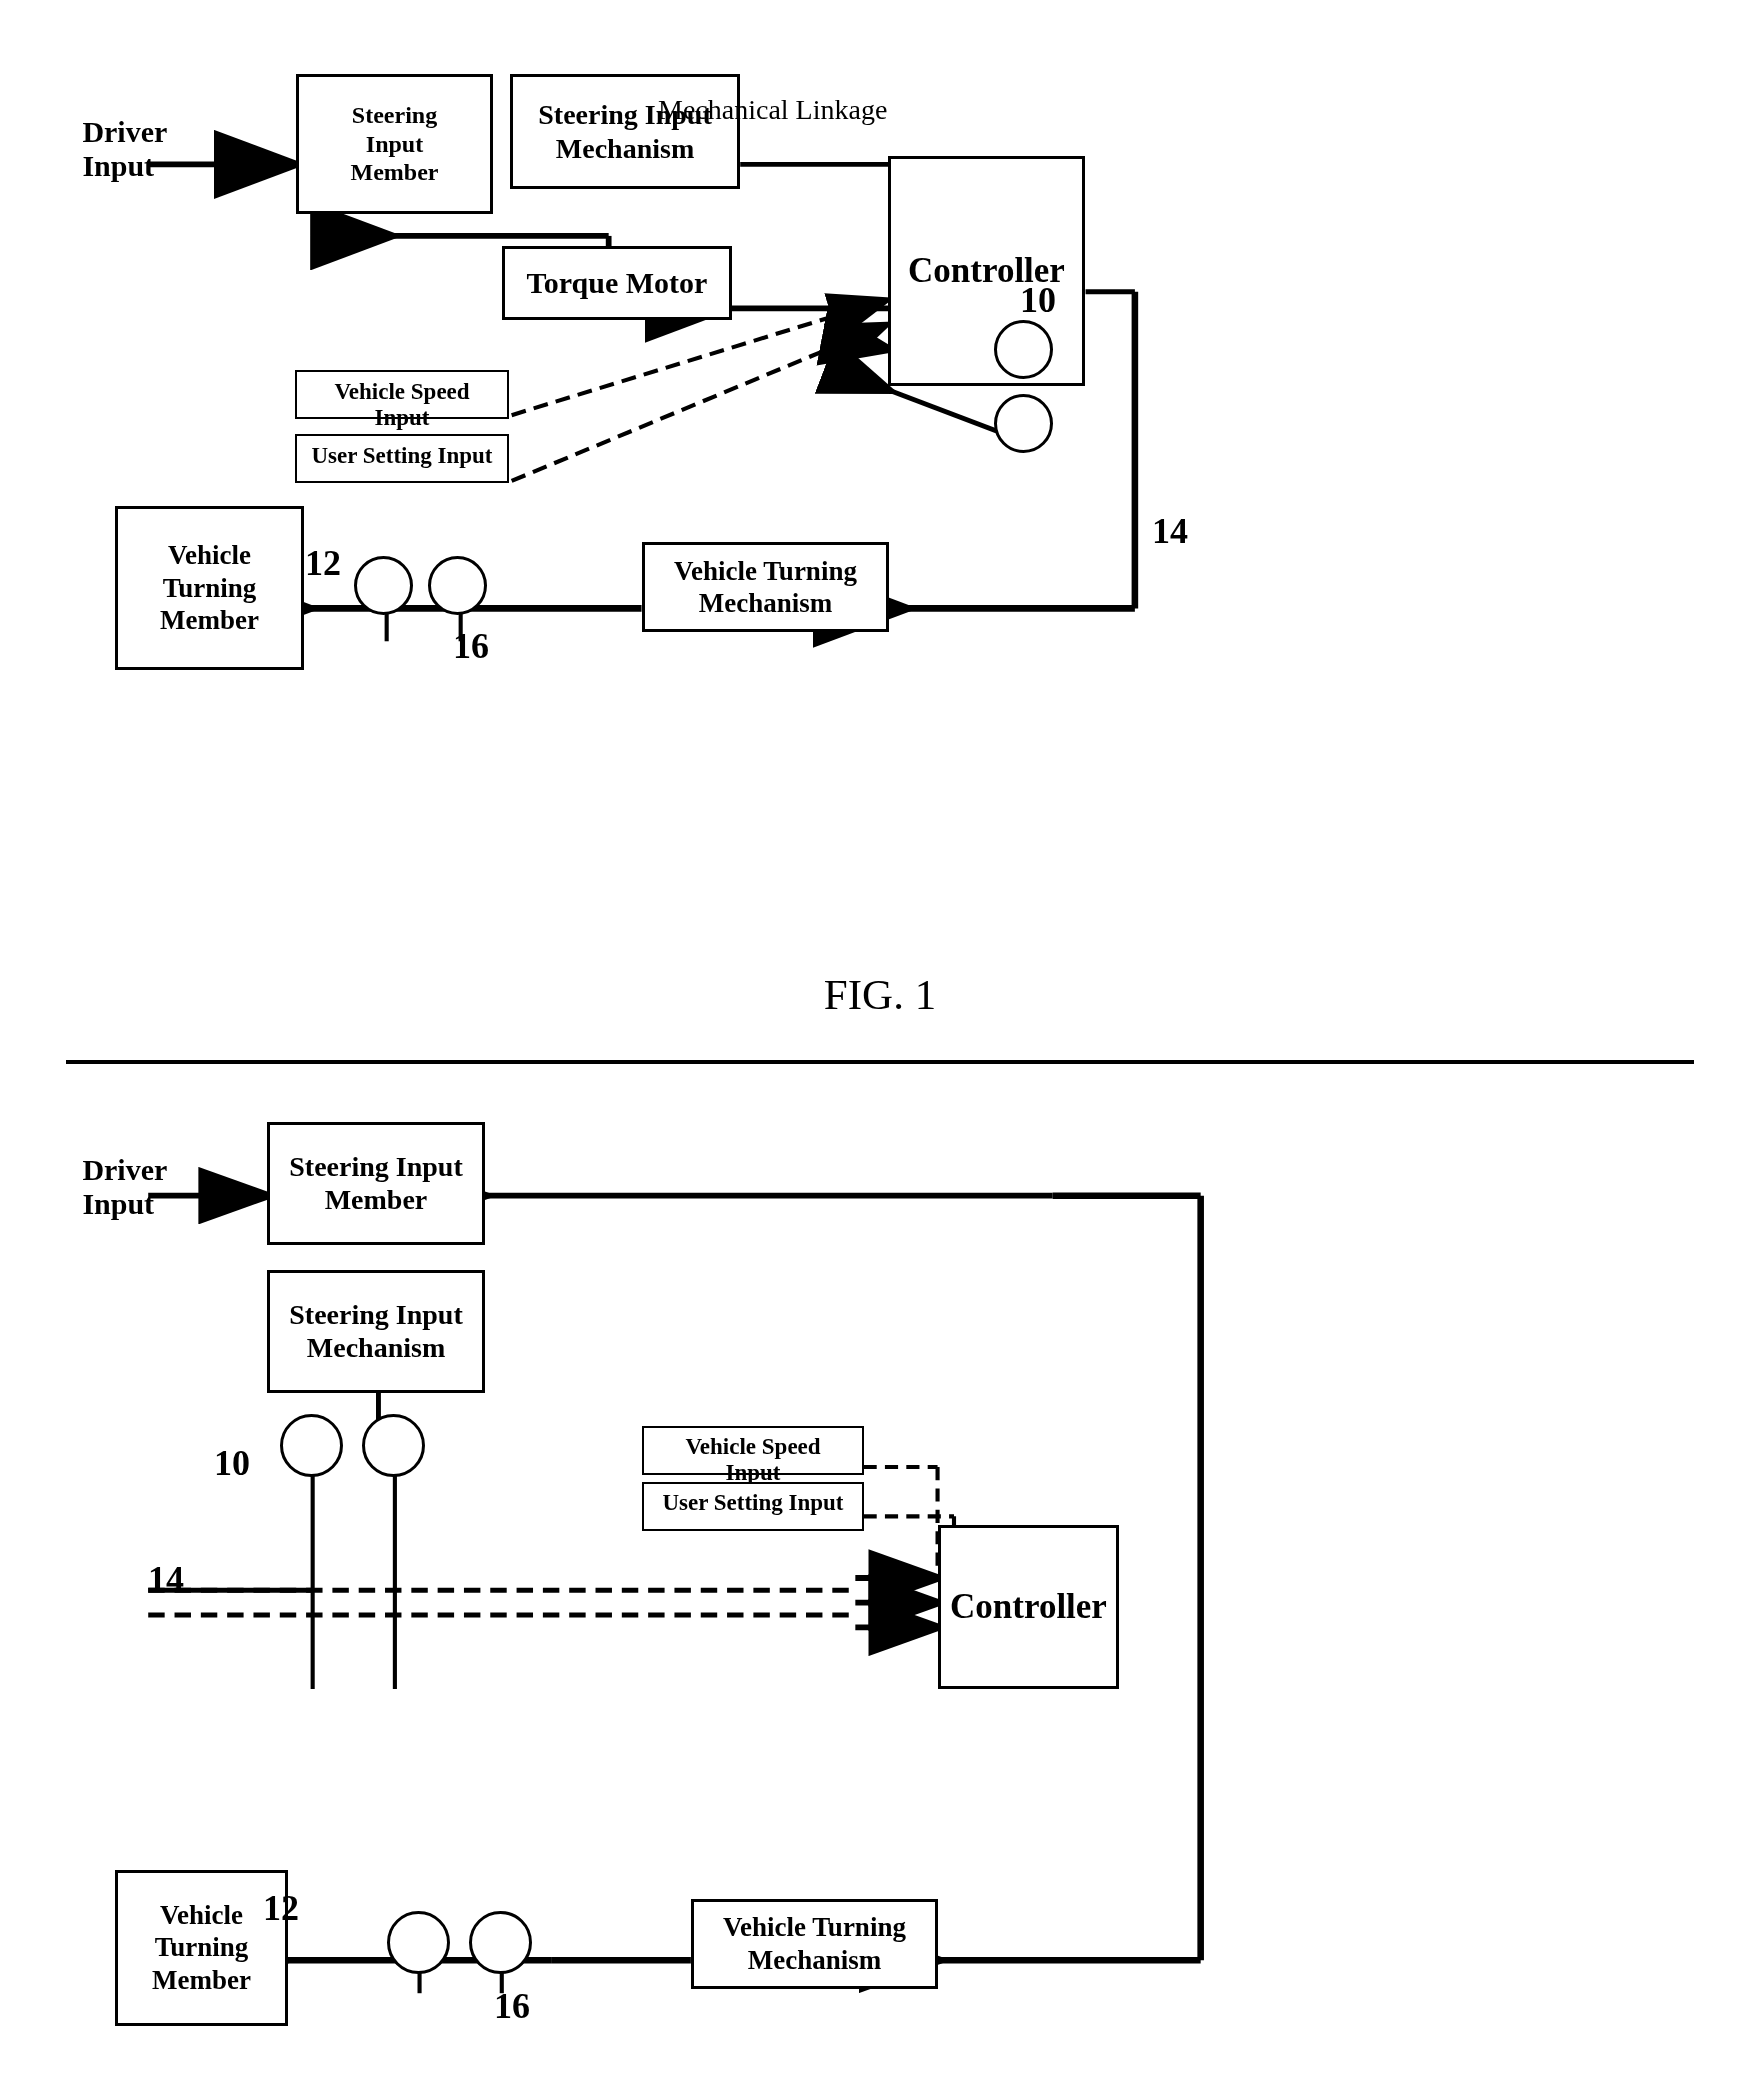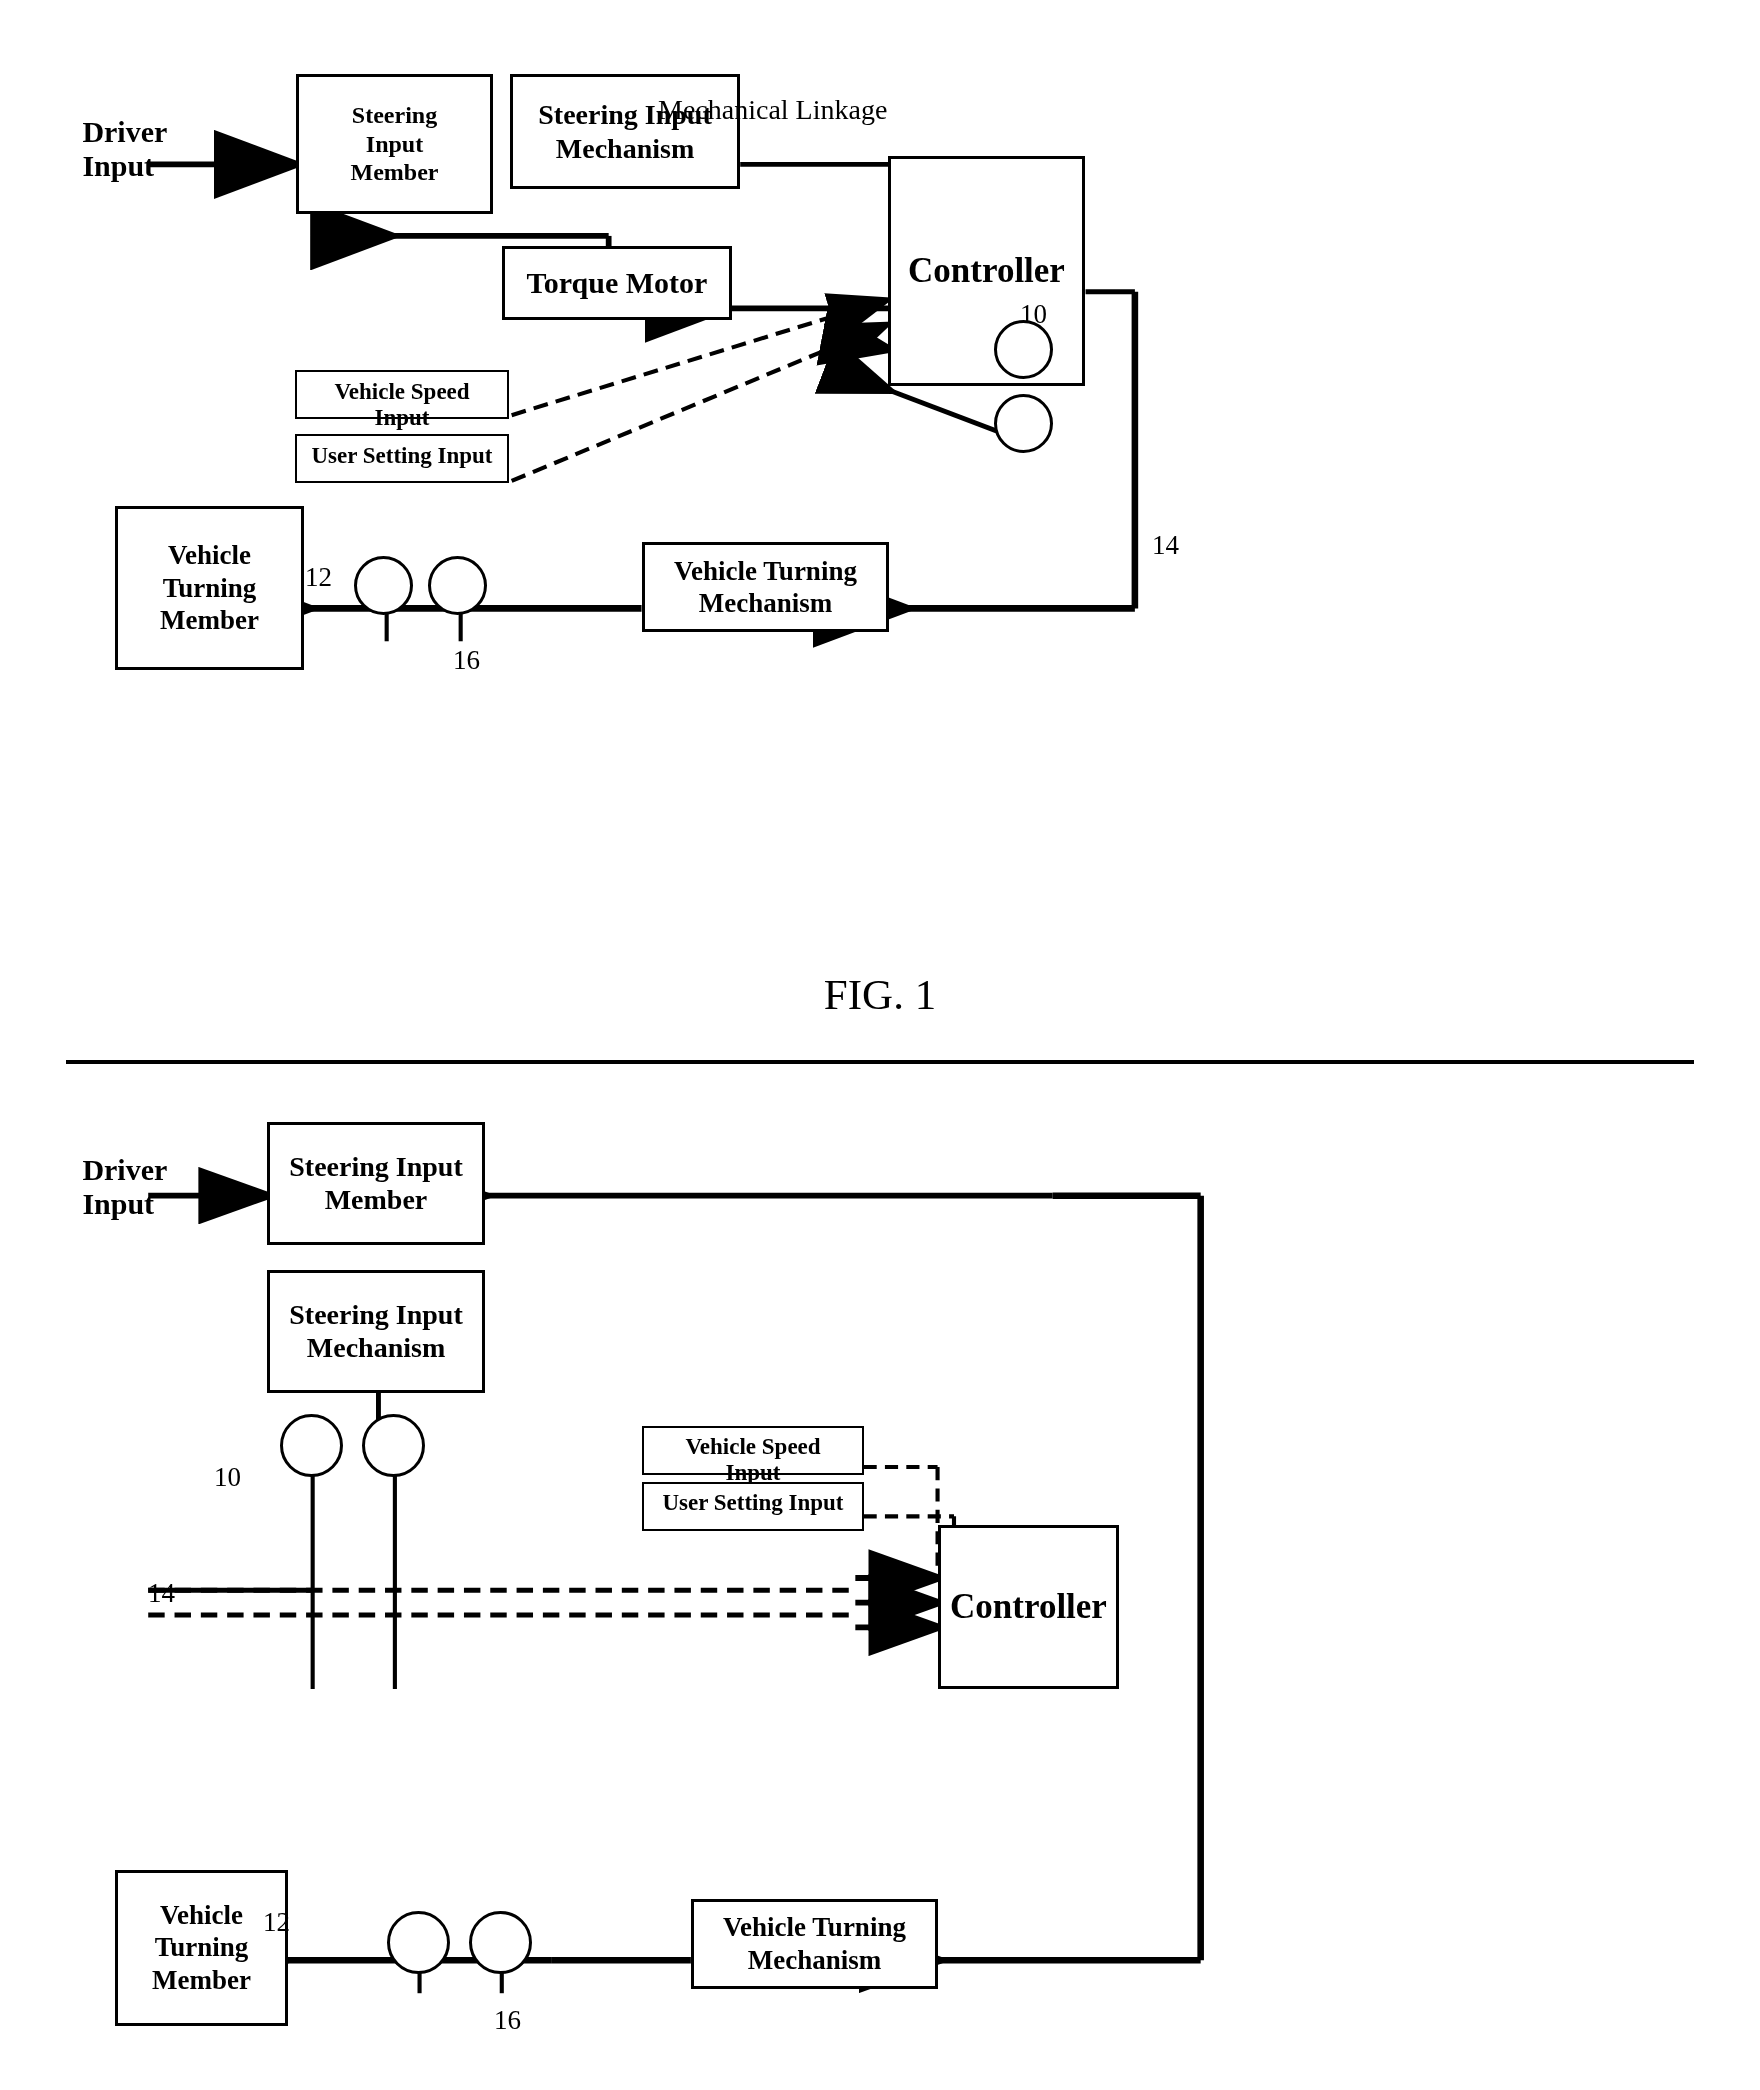--- a/index.html
+++ b/index.html
@@ -86,23 +86,22 @@
 
     .label-text {
       position: absolute;
       font-size: 30px;
       font-weight: bold;
       white-space: nowrap;
     }
 
     .label-num {
       position: absolute;
-      font-size: 27px;
-      font-weight: normal;
-      margin-top: 20px;
+      font-size: 36px;
+      font-weight: bold;
     }
 
     .label-italic {
       position: absolute;
       font-size: 28px;
       font-style: italic;
       white-space: nowrap;
     }
 
     

